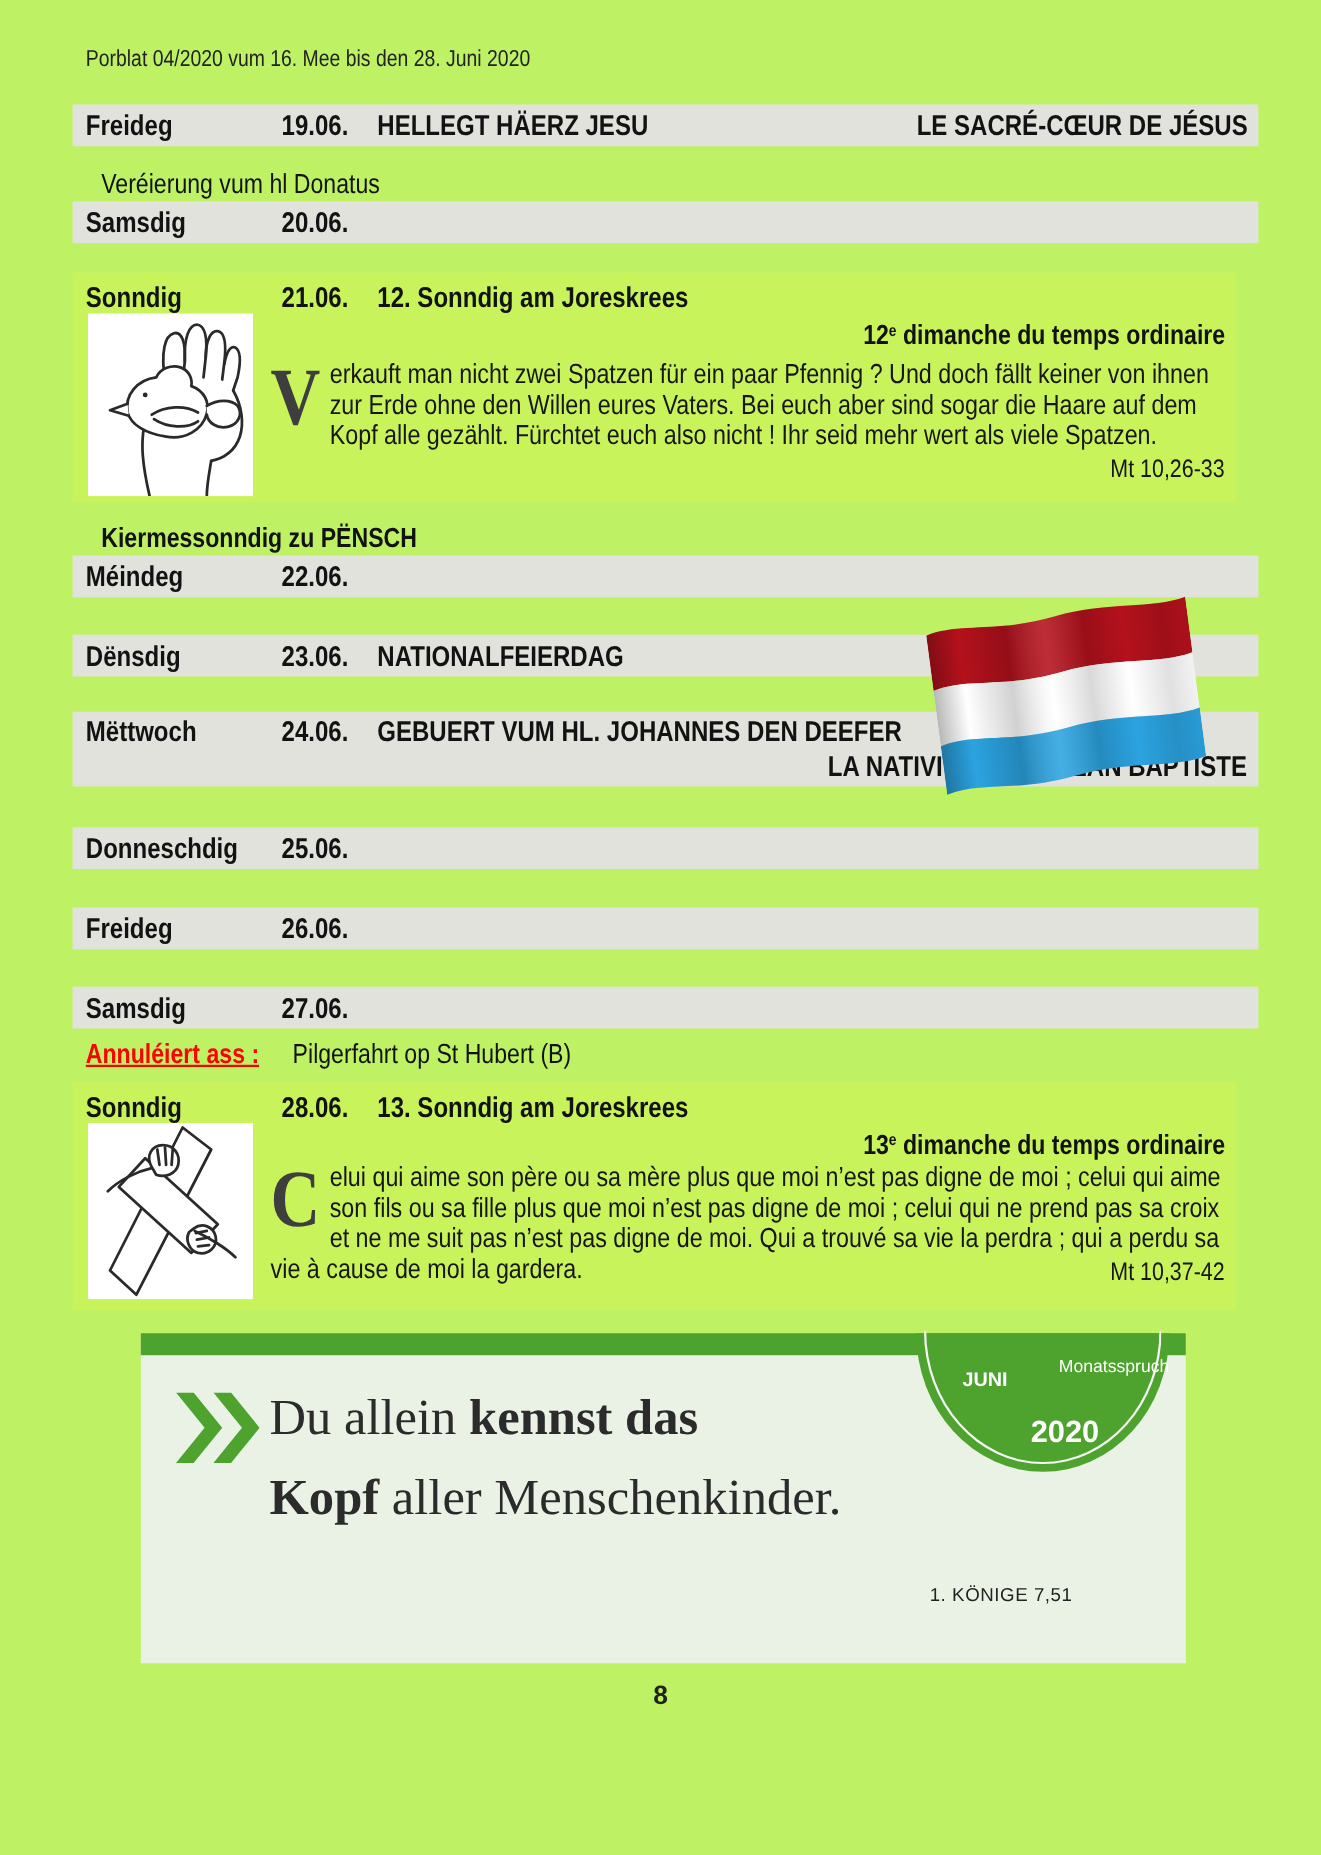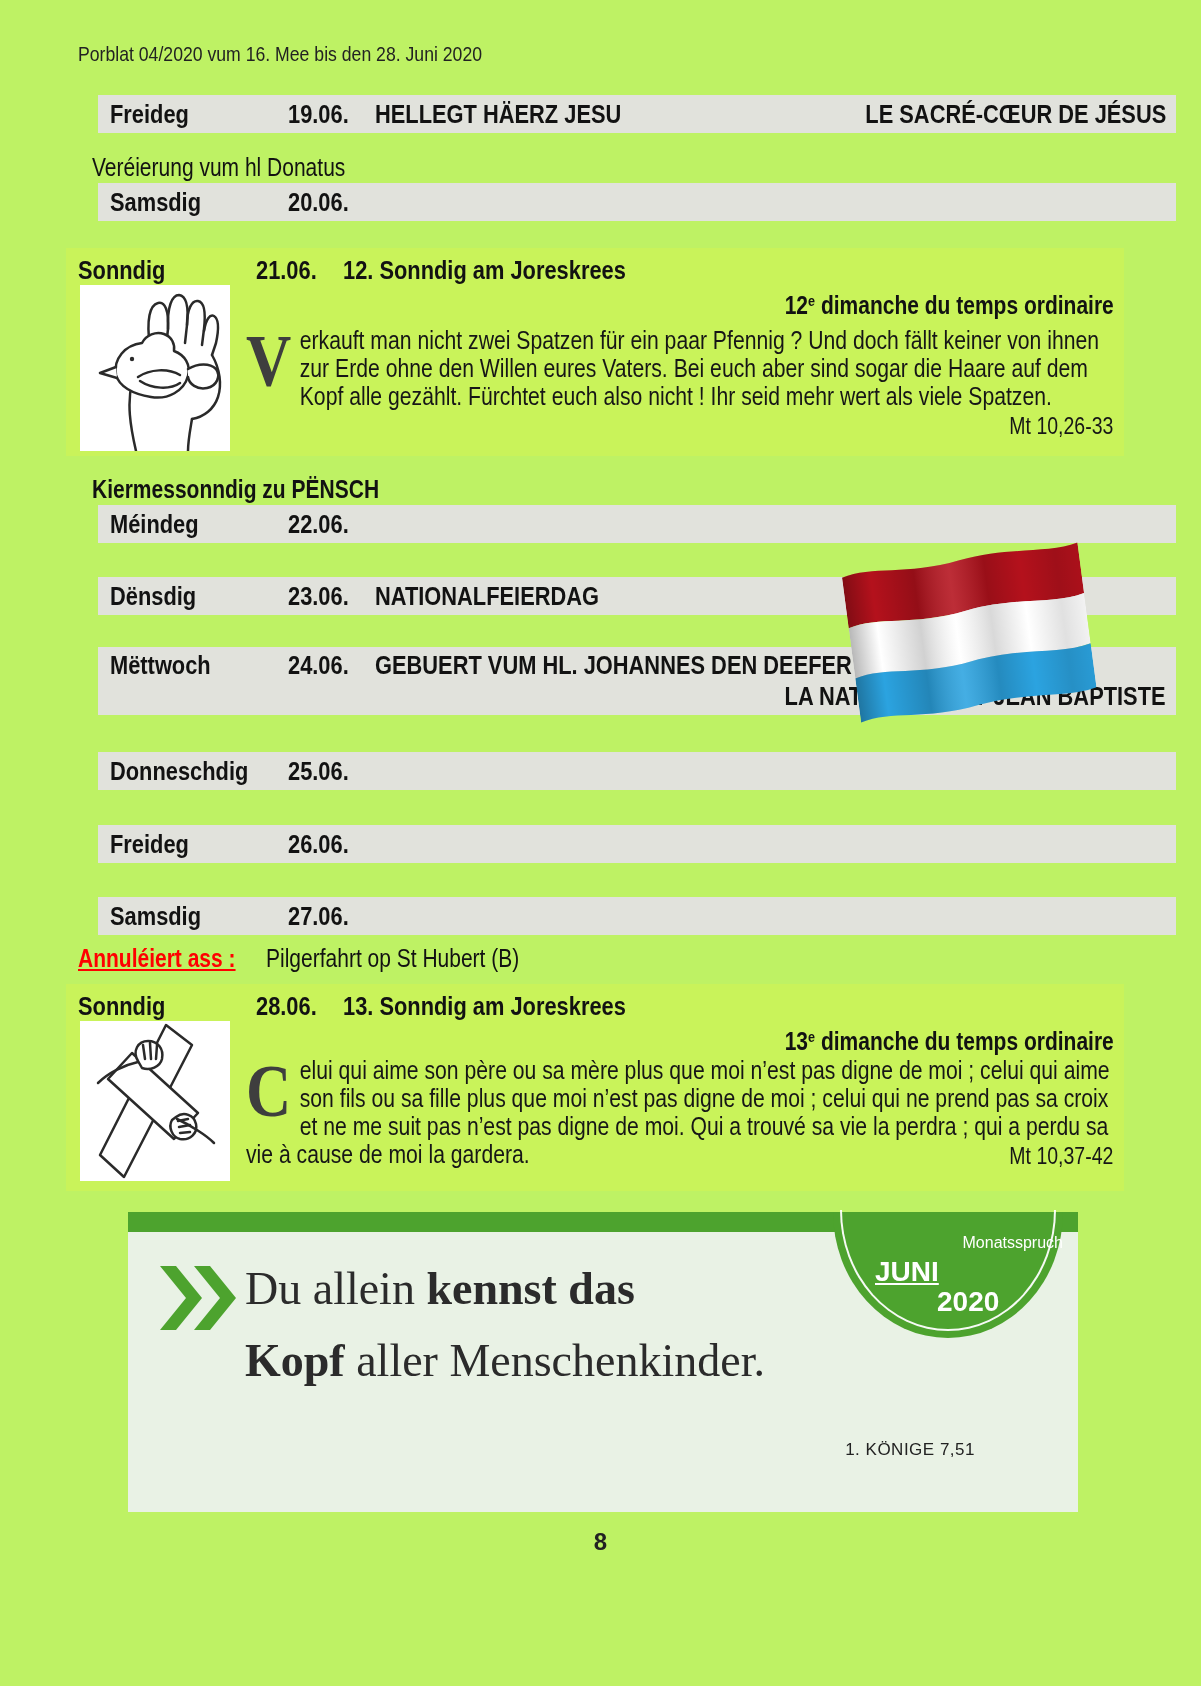--- a/index.html
+++ b/index.html
@@ -4,21 +4,21 @@
 <style>
   html,body { margin:0; padding:0; background:#ffffff; }
   .page { position:relative; width:1201px; height:1686px; background:#bef264; overflow:hidden;
           font-family:"Liberation Sans","DejaVu Sans",sans-serif; color:#121212; }
 
   
   .pg-header { position:absolute; left:78px; top:42px; font-size:21px; color:#222;
                transform:scaleX(.84); transform-origin:0 50%; white-space:nowrap; }
 
   
-  .bar { position:absolute; left:66px; width:1078px; height:38px; background:#e1e2dc;margin-left:32px; }
+  .bar { position:absolute; left:66px; width:1078px; height:38px; background:#e1e2dc; }
   .bar.tall { height:68px; }
   .day,.date,.rowtitle,.frtitle { position:absolute; top:0; height:38px; line-height:38px;
         font-weight:bold; font-size:26px; white-space:nowrap;
         transform:scaleX(.84); transform-origin:0 50%; }
   .day   { left:12px; }
   .date  { left:190px; }
   .rowtitle { left:277px; }
   .frtitle  { right:10px; transform-origin:100% 50%; }
   .bar.tall .day,.bar.tall .date,.bar.tall .rowtitle { height:34px; line-height:36px; }
   .fr2 { position:absolute; right:10px; top:32px; height:34px; line-height:34px; font-weight:bold;
@@ -60,21 +60,21 @@
 
   
   .card { position:absolute; left:128px; top:1212px; width:950px; height:300px; background:#e9f2e5; }
   .card-topbar { position:absolute; left:0; top:0; width:100%; height:20px; background:#4da32e; }
   .badge { position:absolute; left:705px; top:0; width:230px; height:126px; background:#4da32e;
            border-radius:0 0 50% 50% / 0 0 100% 100%; }
   .badge::after { content:""; position:absolute; left:7px; right:7px; top:-2px; bottom:7px;
            border:2px solid rgba(255,255,255,.95); border-top:none;
            border-radius:0 0 50% 50% / 0 0 100% 100%; }
   .badge-l1 { position:absolute; top:22px; width:100%; text-align:right; color:#fff; font-size:16px; }
-  .badge-l2 { position:absolute; top:44px; left:42px; color:#fff; font-weight:bold; font-size:28px;text-decoration:underline; }
+  .badge-l2 { position:absolute; top:32px; left:42px; color:#fff; font-weight:bold; font-size:18px; }
   .badge-l3 { position:absolute; top:74px; left:104px; color:#fff; font-weight:bold; font-size:28px; }
   .chev { position:absolute; left:30px; top:54px; }
   .quote { position:absolute; left:117px; white-space:nowrap; color:#2b2b2b;
            font-family:"Liberation Serif","DejaVu Serif",serif; font-size:46px; }
   .quote .qb { font-weight:bold; }
   .q1 { top:50px; } .q2 { top:122px; }
   .card-ref { position:absolute; right:103px; top:228px; font-size:17px; letter-spacing:.5px; color:#222; }
 
   
   .pageno { position:absolute; left:0; top:1528px; width:1201px; text-align:center;

